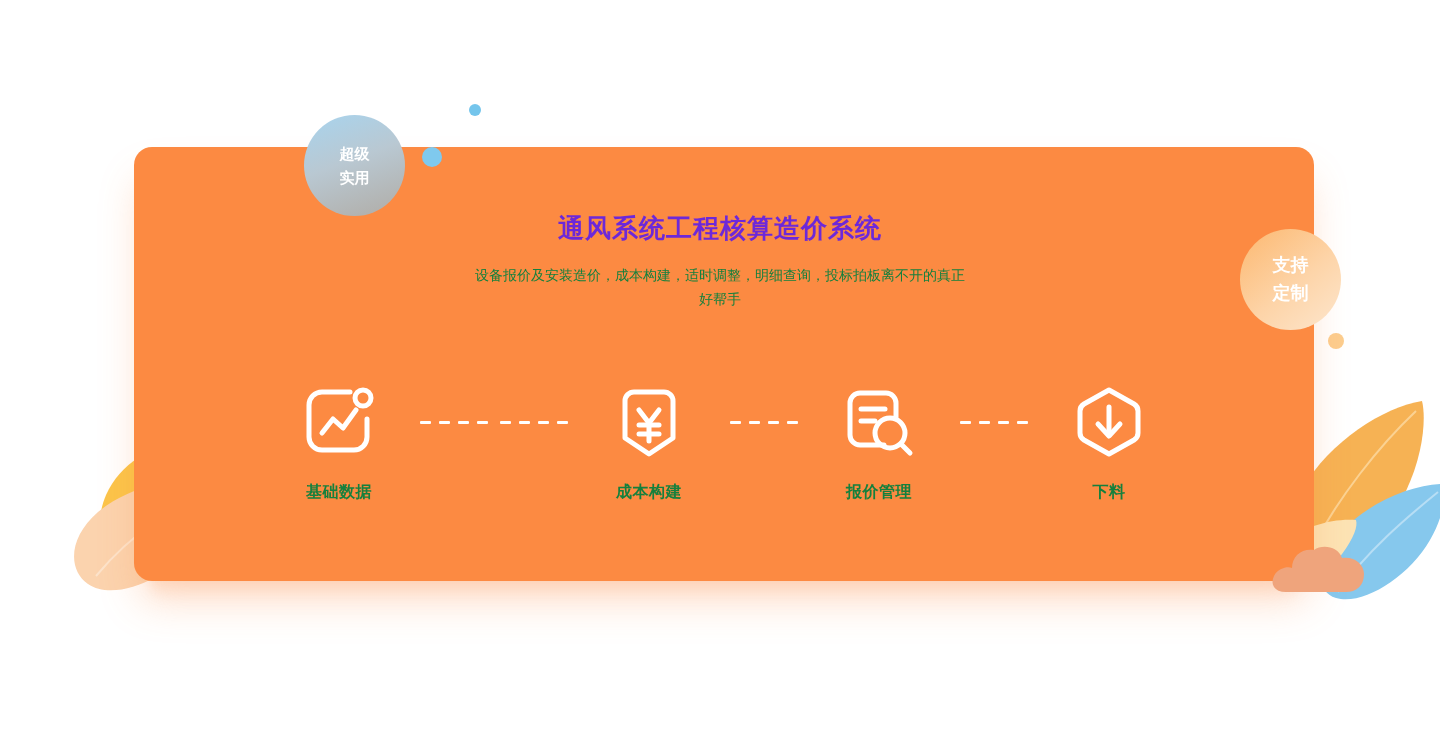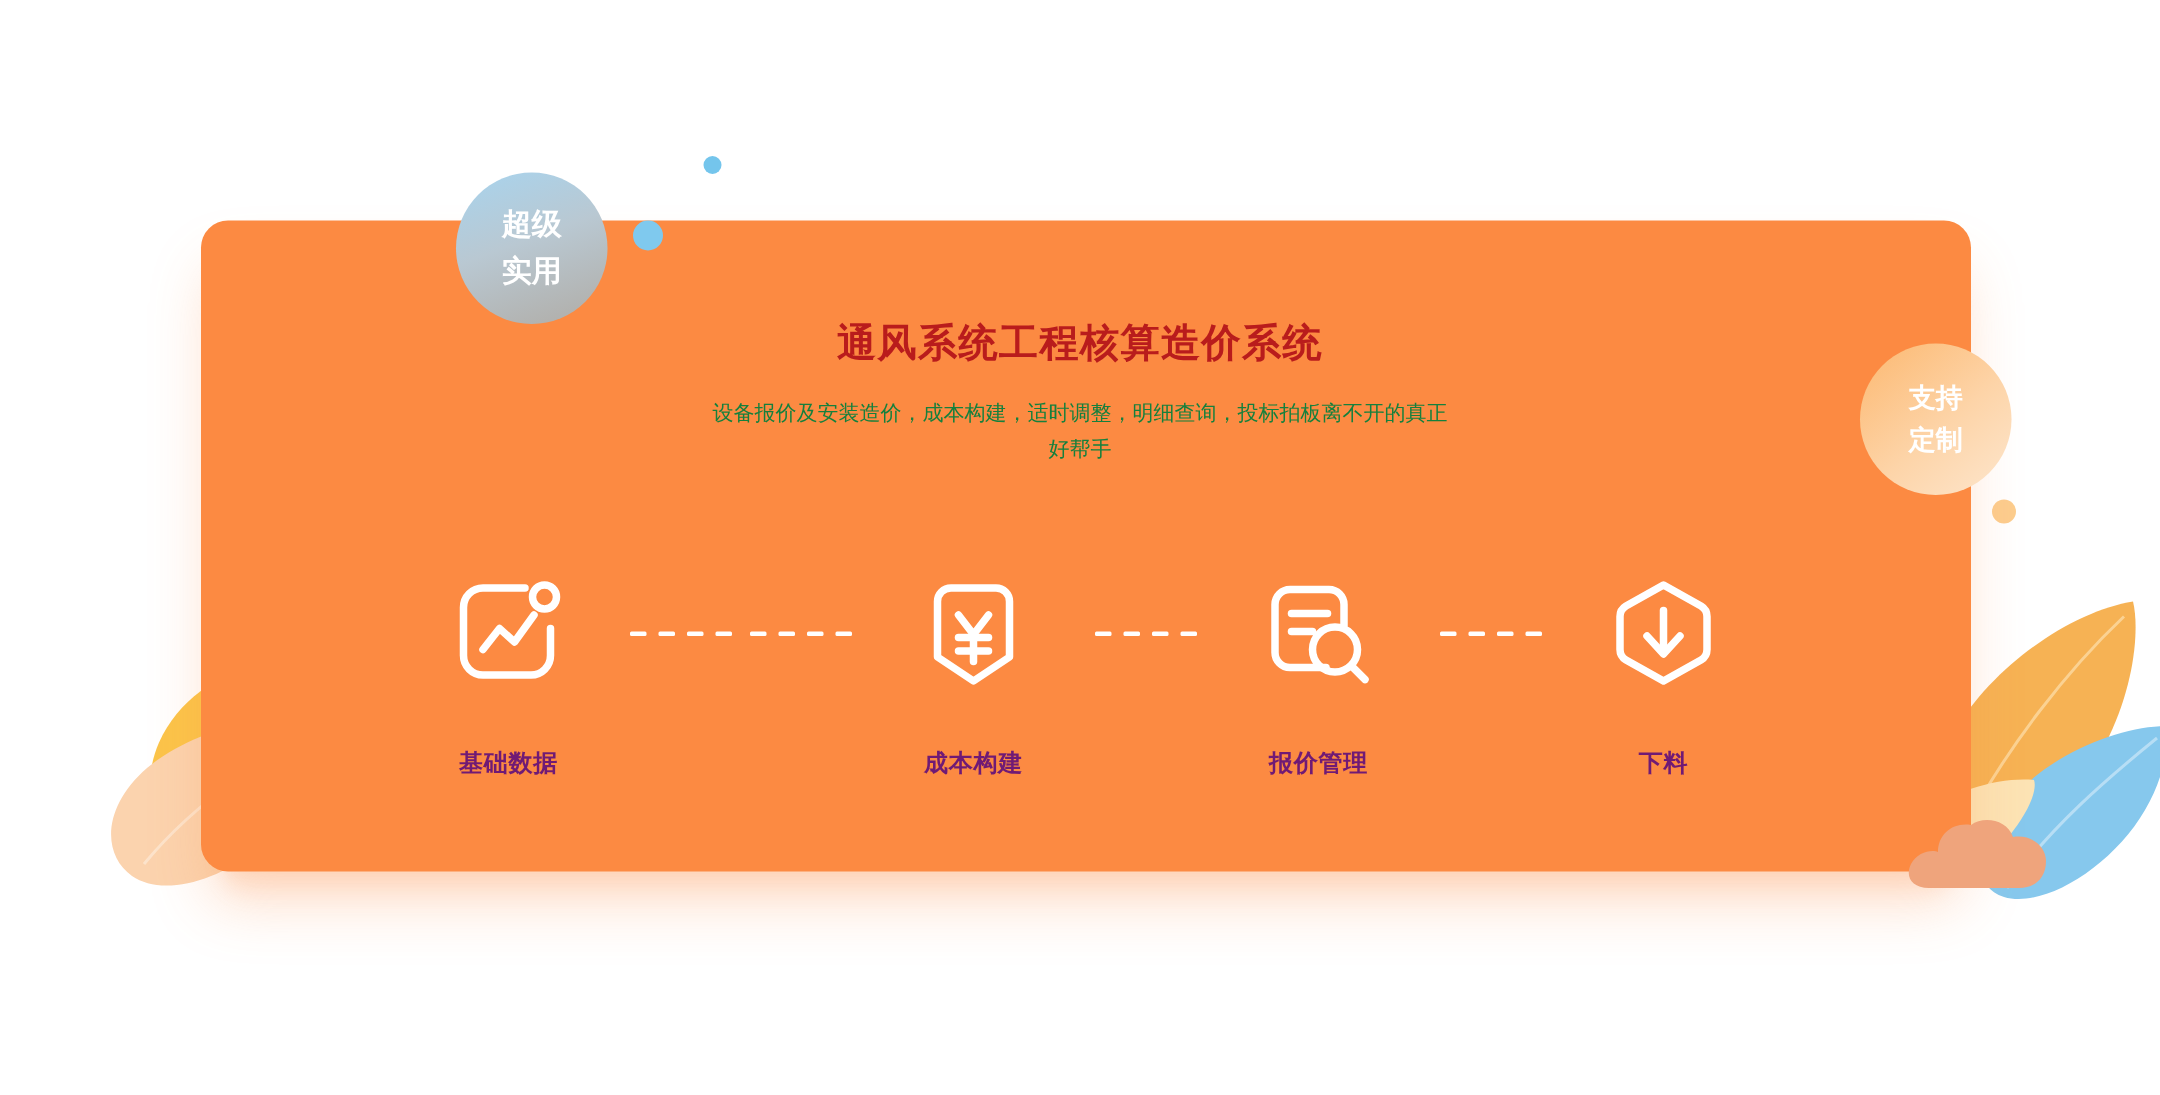--- a/index.html
+++ b/index.html
@@ -33,21 +33,21 @@
     position:absolute;left:150px;top:560px;width:1150px;height:40px;
     border-radius:0 0 20px 20px;
     background:linear-gradient(180deg,rgba(253,186,140,0.55) 0%,rgba(253,186,140,0.0) 100%);
     filter:blur(6px);
     z-index:4;
   }
 
   .title{
     position:absolute;left:0;right:0;top:211px;
     text-align:center;
-    color:#b91c1c;
+    color:#6d28d9;
     font-size:26px;
     font-weight:bold;
     letter-spacing:1px;
     line-height:34px;
     z-index:8;
   }
   .subtitle{
     position:absolute;left:470px;width:500px;top:263px;
     text-align:center;
     color:#15803d;
@@ -66,22 +66,22 @@
   .feature{
     width:150px;
     display:flex;flex-direction:column;align-items:center;
   }
   .feature .ico{
     width:88px;height:88px;
     display:flex;align-items:center;justify-content:center;
   }
   .feature .ico svg{display:block;}
   .feature .flabel{
-    margin-top:33px;
-    color:#701a75;
+    margin-top:16px;
+    color:#15803d;
     font-size:16px;
     font-weight:bold;
     letter-spacing:0.5px;
     white-space:nowrap;
   }
   .connector{
     width:80px;height:88px;
     display:flex;align-items:center;justify-content:center;
     flex:0 0 auto;
   }
@@ -98,21 +98,21 @@
     display:flex;flex-direction:column;align-items:center;justify-content:center;
     color:#ffffff;text-align:center;
     font-weight:bold;
     z-index:9;
   }
   .badge span{display:block;line-height:1.55;white-space:nowrap;}
 
   #badge-super{
     left:304px;top:115px;width:101px;height:101px;
     background:linear-gradient(160deg,#a8d4ee 0%,#b9c8d2 45%,#b0aca6 100%);
-    font-size:20px;
+    font-size:15px;
     align-items:center;
   }
   #badge-custom{
     left:1240px;top:229px;width:101px;height:101px;
     background:linear-gradient(140deg,#fcb870 0%,#fdd4a8 55%,#fde6cd 100%);
     font-size:18px;
   }
   #badge-hour{
     left:470px;top:537px;width:113px;height:113px;
     background:linear-gradient(180deg,#fcb186 0%,#fdd3b6 45%,#fde9dc 100%);

